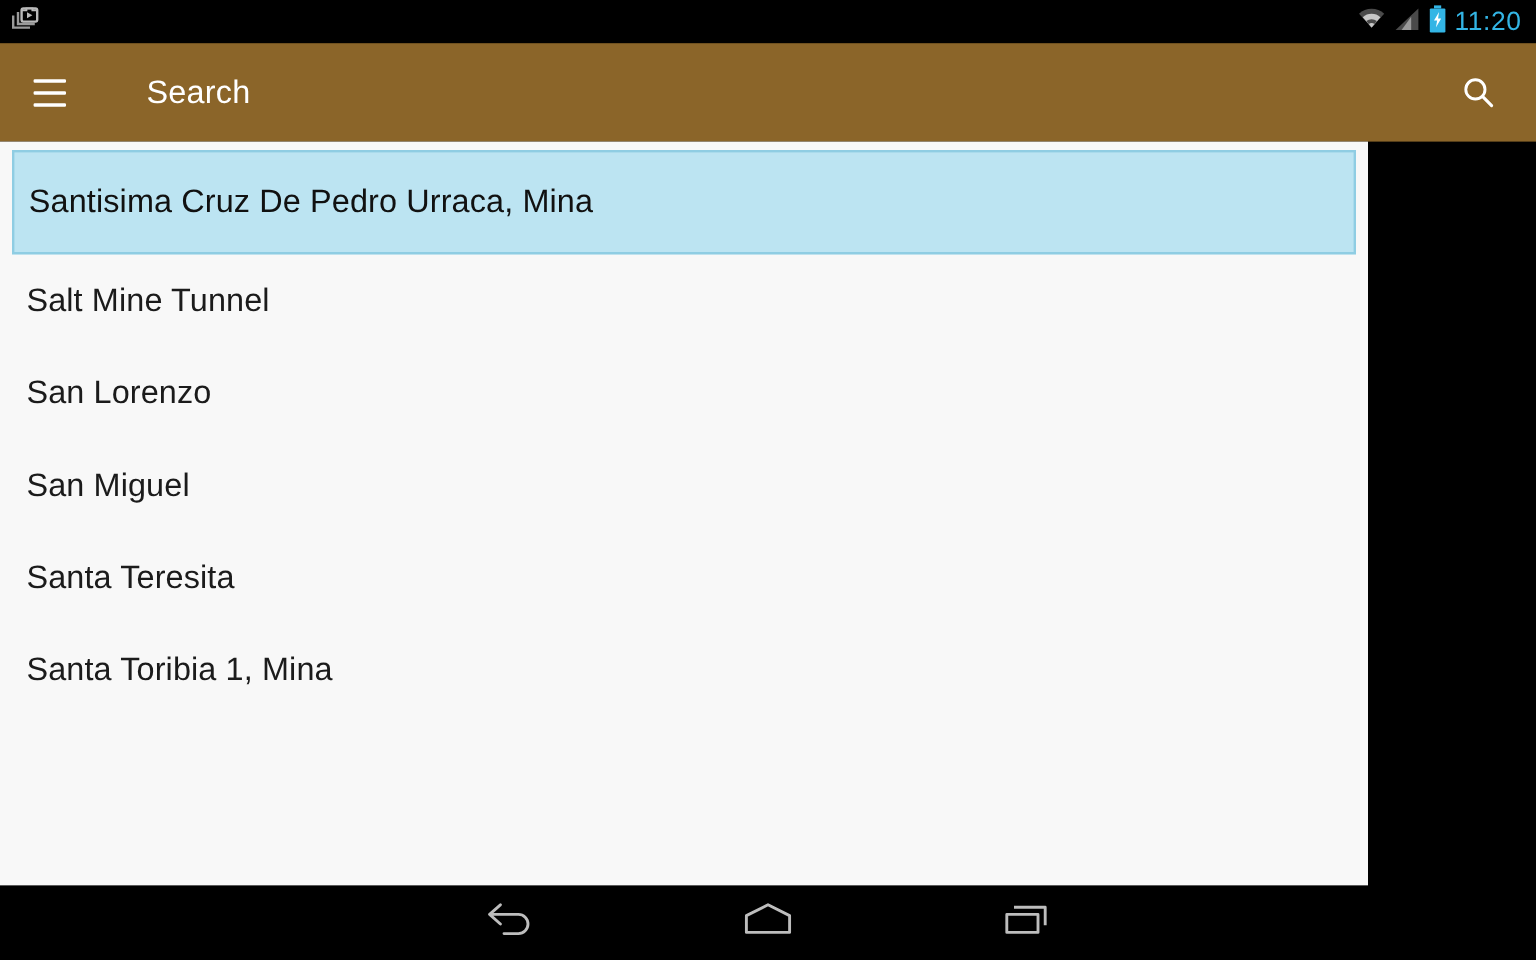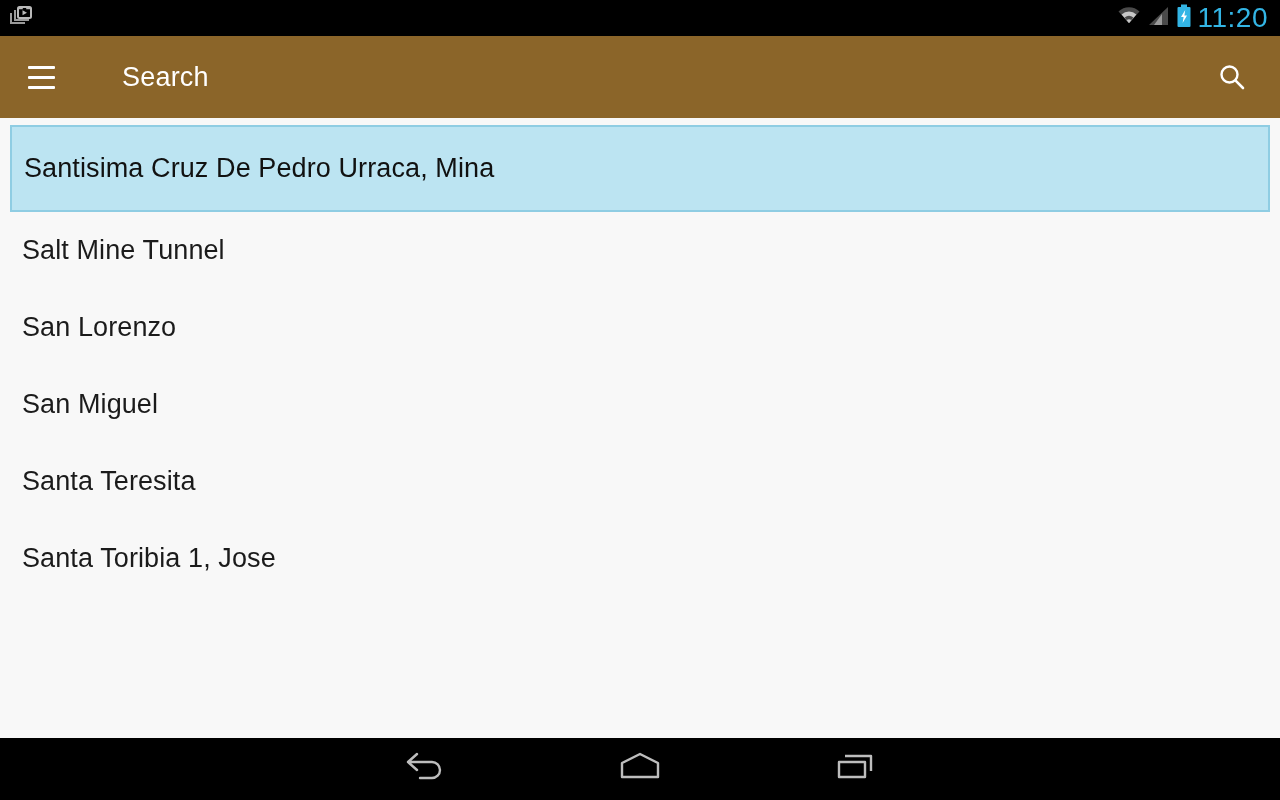--- a/index.html
+++ b/index.html
@@ -16,21 +16,21 @@
     width:1280px; height:36px;
     background:#000;
     display:flex; align-items:center;
   }
   #status-left{ display:flex; align-items:center; padding-left:8px; }
   #status-right{
     margin-left:auto; display:flex; align-items:center; gap:6px;
     padding-right:12px;
   }
   .status-clock{
-    color:#33B5E5; font-size:28px; letter-spacing:0.5px;
+    color:#33B5E5; font-size:22px; letter-spacing:0.5px;
     font-family:"Liberation Sans", sans-serif;
   }
 
   
   #app-bar{
     position:absolute; left:0; top:36px;
     width:1280px; height:82px;
     background:#8B6529;
     display:flex; align-items:center;gap:28px;
   }
@@ -47,21 +47,21 @@
     letter-spacing:0.2px;
   }
   #search-action{
     margin-left:auto; margin-right:20px; width:56px; height:82px;
     display:flex; align-items:center; justify-content:center; cursor:pointer;
   }
 
   
   #content{
     position:absolute; left:0; top:118px;
-    width:1280px; height:620px;
+    width:1140px; height:620px;
     background:#F8F8F8;
     overflow:hidden;
   }
   #results-list{ position:relative; }
 
   .list-item{
     height:77px; display:flex; align-items:center;
     padding-left:22px; cursor:pointer;
   }
   .list-item .item-label{
@@ -165,21 +165,21 @@
       <div class="list-item">
         <span class="item-label">San Lorenzo</span>
       </div>
       <div class="list-item">
         <span class="item-label">San Miguel</span>
       </div>
       <div class="list-item">
         <span class="item-label">Santa Teresita</span>
       </div>
       <div class="list-item">
-        <span class="item-label">Santa Toribia 1, Jose</span>
+        <span class="item-label">Santa Toribia 1, Mina</span>
       </div>
     </div>
 </div>
 
 <div id="nav-bar">
 
   <div class="nav-btn" id="nav-back">
     <span>
       <svg width="48" height="34" viewBox="0 0 48 34">
         <path d="M8 12 L17 4 M8 12 L17 20 M8 12 L32 12 A8 8 0 0 1 32 28 L20 28" fill="none" stroke="#bdbdbd" stroke-width="2.4" stroke-linecap="round" stroke-linejoin="round"></path>

